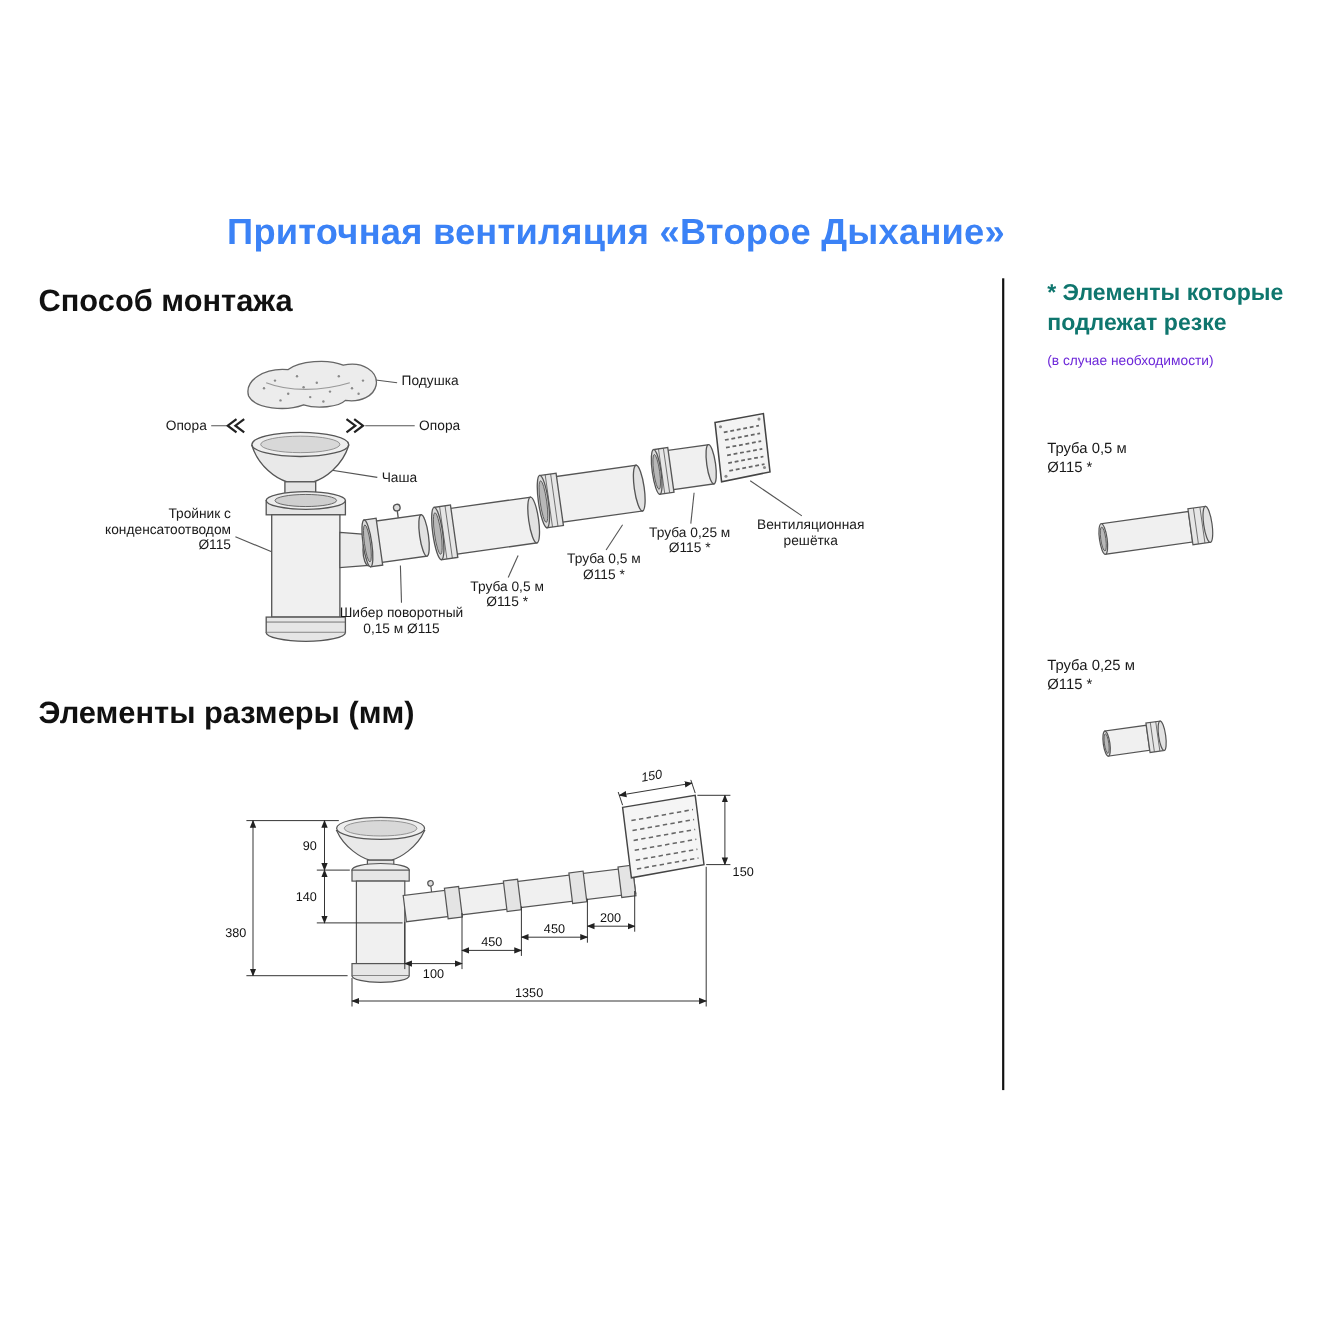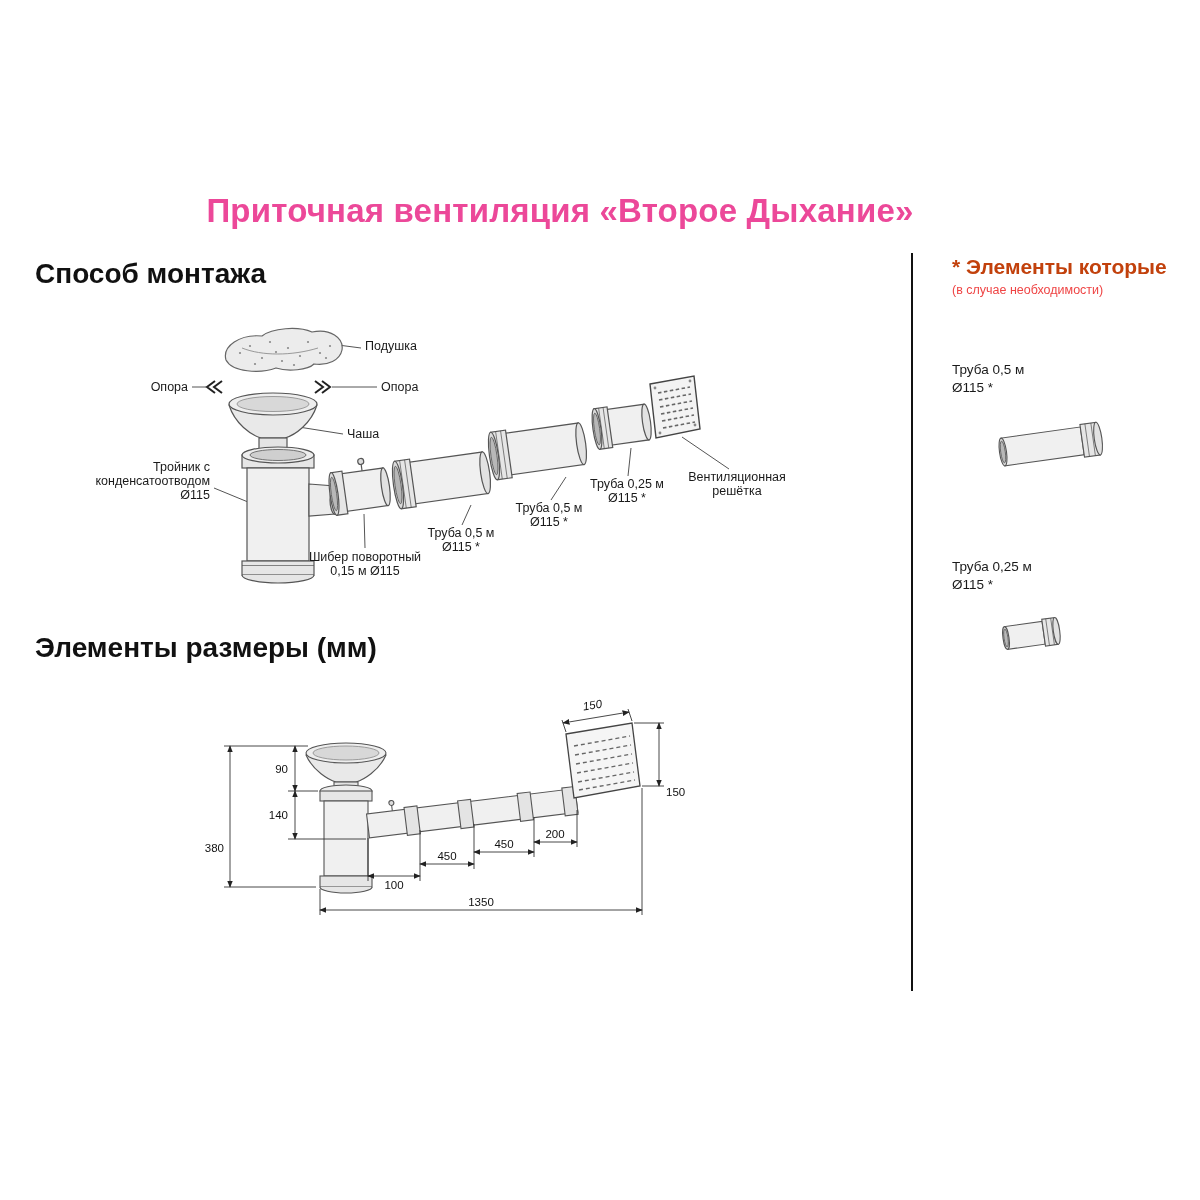--- a/index.html
+++ b/index.html
@@ -8,32 +8,32 @@
     background: #ffffff;
     font-family: "Liberation Sans", sans-serif;
     color: #1a1a1a;
     position: relative;
     overflow: hidden;
   }
   .title {
     position: absolute;
     top: 192px; left: 60px; width: 1000px;
     text-align: center;
-    font-size: 33px; font-weight: bold; color: #ec4899;
+    font-size: 33px; font-weight: bold; color: #3b82f6;
     letter-spacing: 0.2px;
   }
   .heading { position: absolute; font-size: 28px; font-weight: bold; color: #111; }
   .method-heading { left: 35px; top: 258px; }
   .dims-heading { left: 35px; top: 632px; }
   svg.assembly-svg { position: absolute; left: 30px; top: 298px; }
   svg.dims-svg { position: absolute; left: 180px; top: 678px; }
   .divider { position: absolute; left: 911px; top: 253px; width: 2px; height: 738px; background: #111; }
   .side-panel { position: absolute; left: 952px; top: 253px; width: 232px; }
-  .side-heading { font-size: 21px; font-weight: bold; line-height: 1.3; color: #c2410c; }
-  .side-note { font-size: 12.5px; margin-top: 3px; color: #ef4444; }
+  .side-heading { font-size: 21px; font-weight: bold; line-height: 1.3; color: #0f766e; }
+  .side-note { font-size: 12.5px; margin-top: 13px; color: #6d28d9; }
   .side-item-label { font-size: 13.5px; line-height: 1.3; }
   .item-1 { margin-top: 64px; }
   .item-2 { margin-top: 74px; }
   .pipe-icon-1 { display: block; margin: 18px 0 0 35px; }
   .pipe-icon-2 { display: block; margin: 14px 0 0 42px; }
   svg text { font-family: "Liberation Sans", sans-serif; fill: #1a1a1a; }
   .lbl text { font-size: 12.5px; }
   .dim-lbl text { font-size: 11.5px; fill: #111; }
 </style>
 </head>
@@ -271,20 +271,21 @@
     <text x="413" y="31" text-anchor="middle" font-style="italic" transform="rotate(-9.5 413 31)">150</text>
     <text x="486" y="118" text-anchor="start">150</text>
   </g>
 </svg>
 
 <div class="divider"></div>
 
 <aside class="side-panel">
   <div class="side-heading">
     <div>* Элементы которые</div>
+    <div>подлежат резке</div>
   </div>
   <div class="side-note">(в случае необходимости)</div>
 
   <div class="side-item item-1">
     <div class="side-item-label">
       <div>Труба 0,5 м</div>
       <div>Ø115 *</div>
     </div>
     <svg class="pipe-icon-1" viewBox="0 0 140 70" width="140" height="70">
       <g transform="translate(16,38) rotate(-8)" stroke="#555" stroke-width="1.1">

